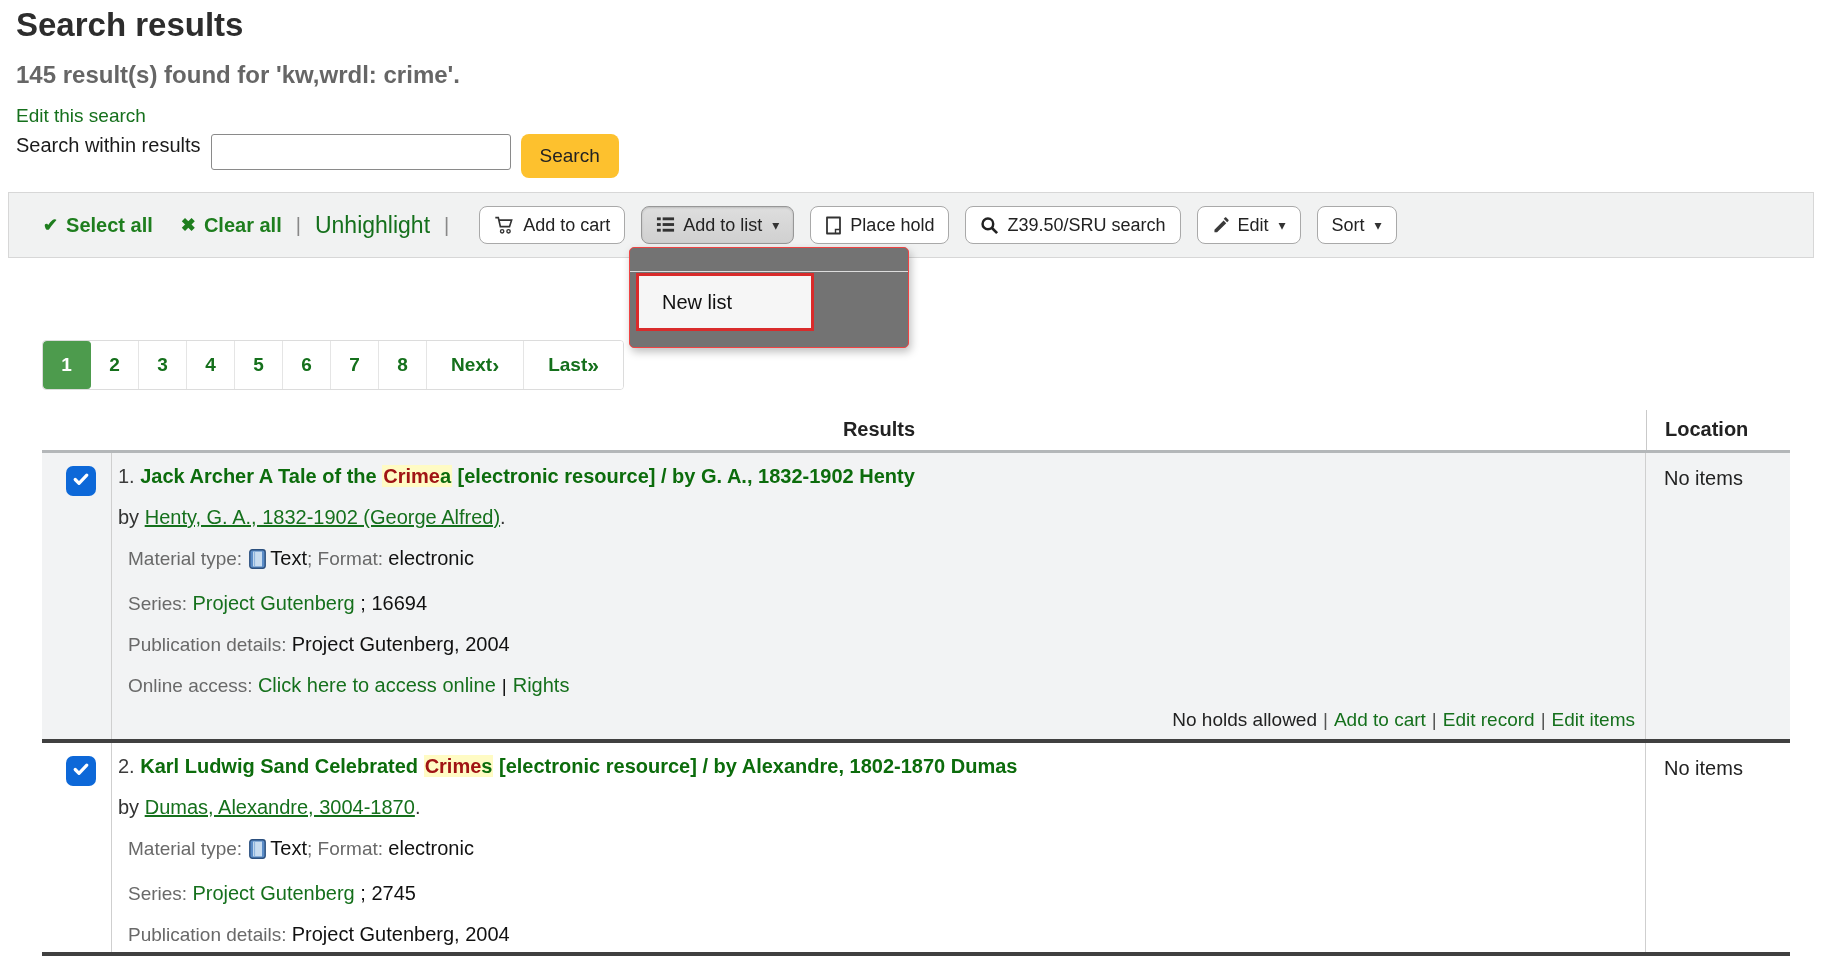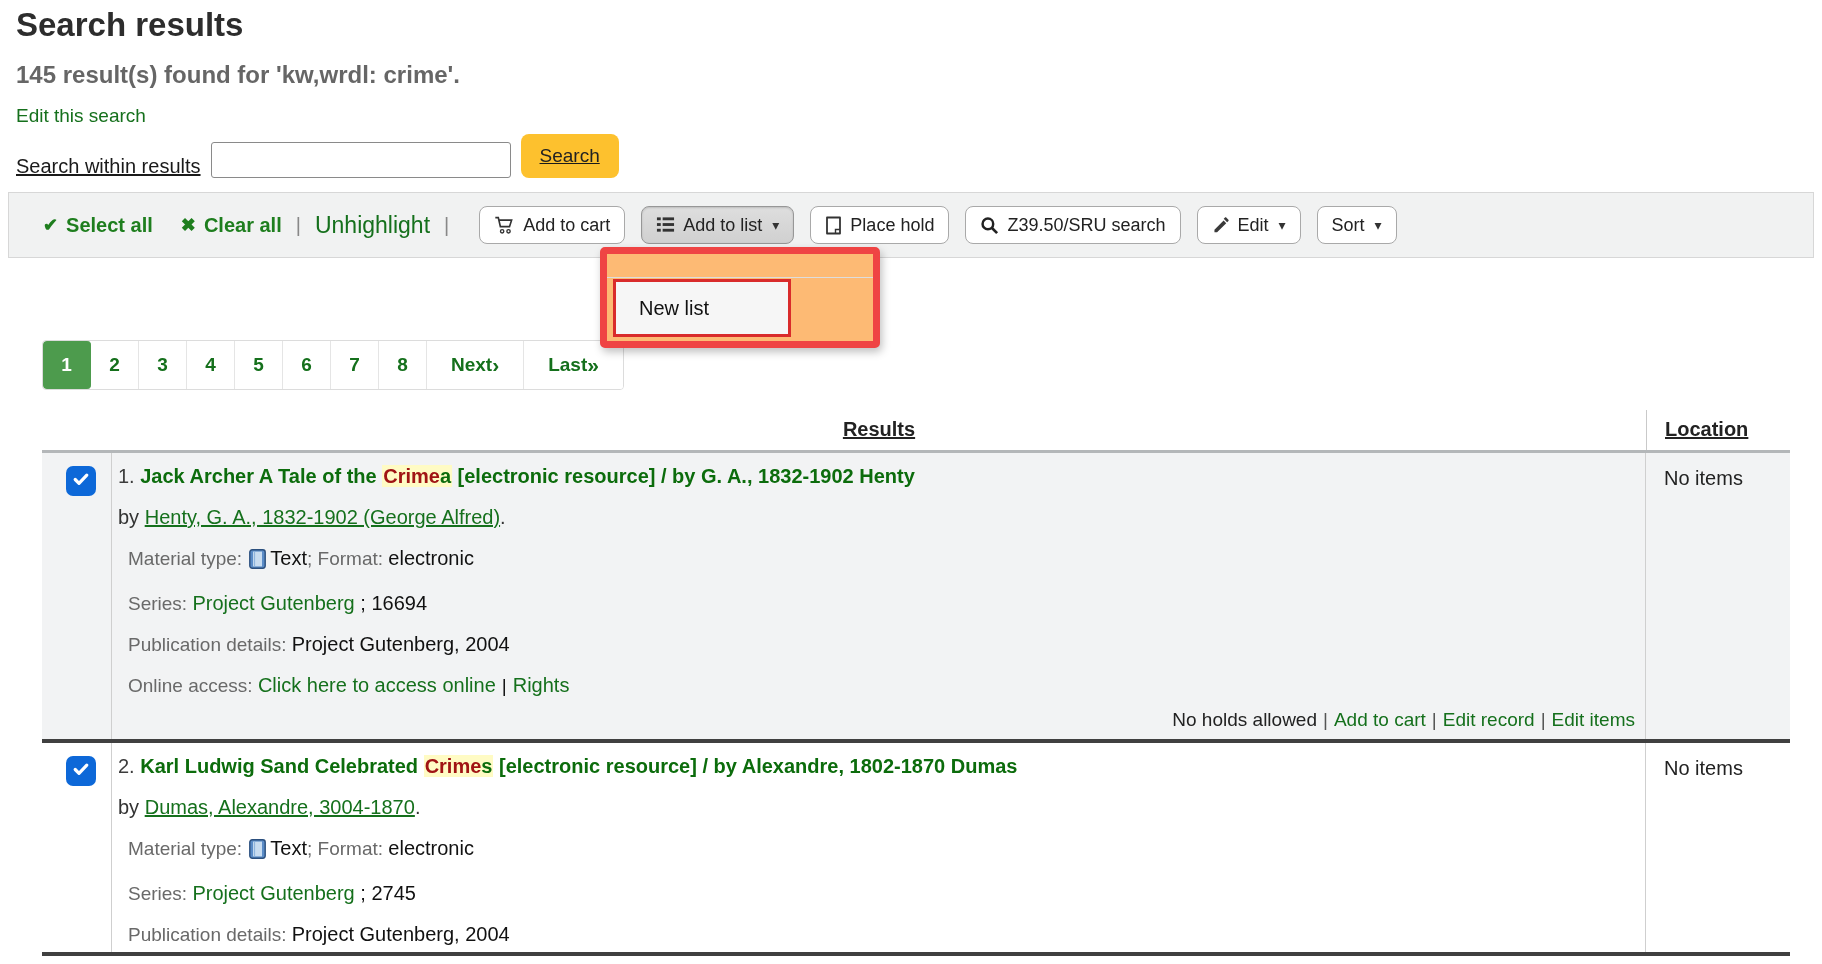--- a/index.html
+++ b/index.html
@@ -8,21 +8,21 @@
     width:1822px; height:964px; overflow:hidden; position:relative;
     background:#fff; color:#1a1a1a;
     font-family:"Liberation Sans", sans-serif;
   }
   a { text-decoration:none; cursor:pointer; }
 
   
   .page-title { margin:6px 0 0 16px; font-size:33px; font-weight:bold; color:#2d2d2d; }
   .result-summary { margin:17px 0 0 16px; font-size:24px; font-weight:bold; color:#666; }
   .edit-search { display:inline-block; margin:16px 0 0 16px; font-size:19px; color:#15701c; }
-  .search-within { display:flex; align-items:flex-end; margin:7px 0 0 16px;text-decoration:underline; }
+  .search-within { display:flex; align-items:flex-start; margin:7px 0 0 16px; }
   .search-within label { font-size:20px; color:#1a1a1a; }
   .search-within input {
     margin-left:10px; width:300px; height:36px; border:1px solid #8a8a8a;
     border-radius:3px; font-size:18px; padding:0 8px; background:#fff;
   }
   .search-btn {
     margin-left:10px; height:44px; padding:0 19px; background:#fdc12e; color:#222;
     border:none; border-radius:8px; font-size:19px; font-family:inherit; cursor:pointer;
   }
 
@@ -40,22 +40,22 @@
     background:#fff; border:1px solid #a9a9a9; border-radius:8px; font-size:18px;
     color:#222; font-family:inherit; cursor:pointer; margin-left:16px; white-space:nowrap;
   }
   .tb-btn.active { background:linear-gradient(#dedede,#d0d0d0); border-color:#979797; box-shadow:inset 0 1px 2px rgba(0,0,0,.15); }
   .caret { font-size:14px; color:#333; margin-left:2px; }
   .tb-btn svg { display:block; }
   .gap28 { width:28px; }
 
   
   .dropdown {
-    position:absolute; left:600px; top:247px; width:280px; height:101px; z-index:30;
-    background:#fdba74; border:7px solid #ef4444; border-radius:5px;
+    position:absolute; left:629px; top:247px; width:280px; height:101px; z-index:30;
+    background:#737373; border:1px solid #ef4444; border-radius:5px;
     box-shadow:2px 4px 8px rgba(0,0,0,.25);
   }
   .dropdown .dd-top { height:24px; border-bottom:1px solid #ddd; }
   .dd-item {
     margin:1px 0 0 6px; width:178px; height:58px; border:3px solid #d92b2b;
     display:flex; align-items:center; padding-left:23px; font-size:20px; color:#111;
     cursor:pointer; background:#f6f6f6;
   }
 
   
@@ -69,21 +69,21 @@
     cursor:pointer; background:#fff;
   }
   .page-cell.active { background:#4d9b4d; color:#fff; border-right-color:#4d9b4d; border-radius:4px; }
   .page-cell.wide { padding:0 24px; }
   .page-cell:last-child { border-right:none; }
   .chev { font-size:21px; }
 
   
   .results-table { margin:20px 0 0 42px; width:1748px; }
   .thead { display:grid; grid-template-columns:70px 1534px 144px; border-bottom:3px solid #b4b7b9; }
-  .th { font-size:20px; font-weight:bold; color:#222; padding:8px 0 9px 0;text-decoration:underline; }
+  .th { font-size:20px; font-weight:bold; color:#222; padding:8px 0 9px 0; }
   .th.results { text-align:center; }
   .th.location { padding-left:18px; border-left:1px solid #c9c9c9; }
   .rrow { display:grid; grid-template-columns:70px 1534px 144px; border-bottom:4px solid #404040; }
   .rrow.shaded { background:#f2f3f4; }
   .cell-check { padding:13px 0 0 24px; border-right:1px solid #cfcfcf; }
   .checkbox {
     width:30px; height:30px; background:#0d68d8; border-radius:7px;
     display:flex; align-items:center; justify-content:center; cursor:pointer;
   }
   .cell-main { border-right:1px solid #cfcfcf; padding:6px 0 6px 0; font-size:20px; }

